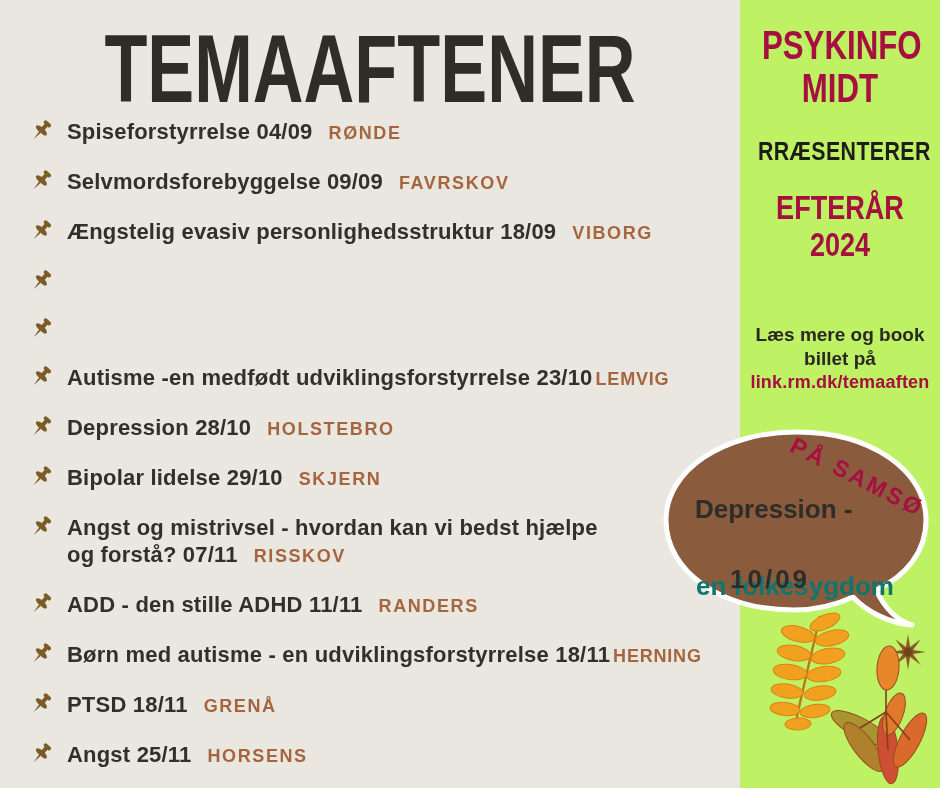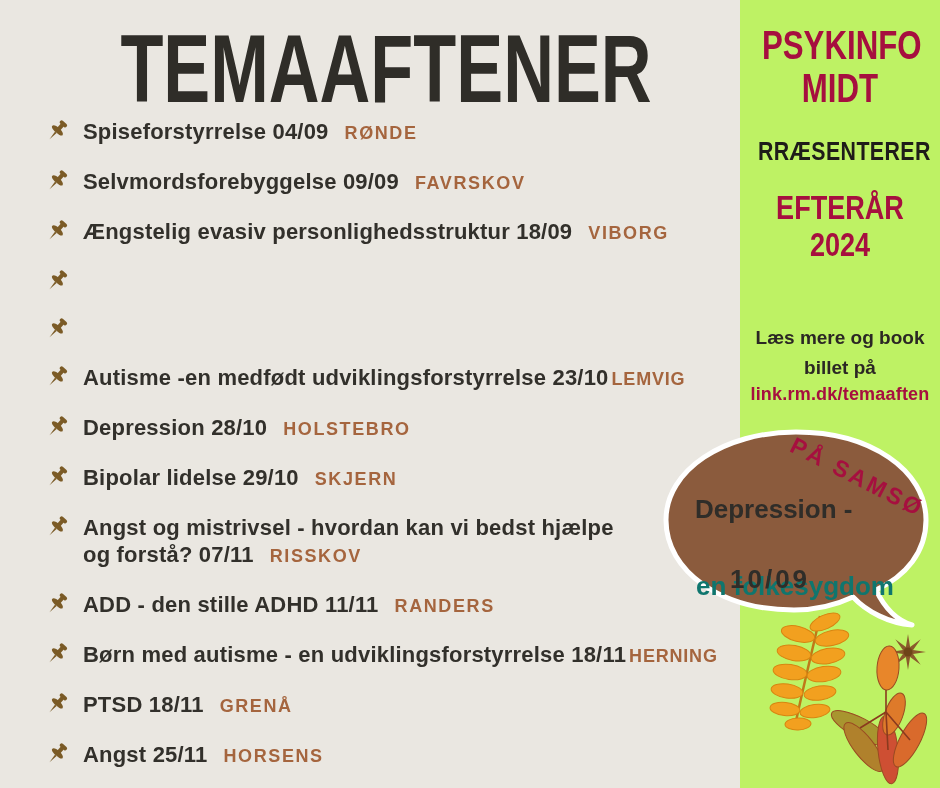--- a/index.html
+++ b/index.html
@@ -1,20 +1,20 @@
 <!DOCTYPE html>
 <html><head>
 <meta charset="utf-8">
 <style>
   * { margin:0; padding:0; box-sizing:border-box; }
   body { font-family:"Liberation Sans", sans-serif; }
   .poster { position:relative; width:940px; height:788px; background:#EAE7E1; overflow:hidden; }
 
   
-  .main { position:absolute; left:16px; top:0; width:740px; height:788px; }
+  .main { position:absolute; left:0; top:0; width:740px; height:788px; }
   .title { position:absolute; top:14px; left:0; width:740px; text-align:center;
            font-size:74px; font-weight:800; color:#2F2D28; letter-spacing:0px;
            transform:scale(0.95,1.30); transform-origin:center top; white-space:nowrap; }
 
   .events { position:absolute; top:118px; left:28px; width:706px;
             display:flex; flex-direction:column; gap:21px; }
   .event { display:flex; align-items:flex-start; gap:12px; }
   .pin { flex:0 0 auto; width:27px; height:27px; margin-top:0px; }
   .pin svg { width:27px; height:27px; display:block; }
   .etext { font-size:22px; font-weight:bold; color:#32302B; line-height:27px; letter-spacing:0.2px; }
@@ -24,21 +24,21 @@
   
   .sidebar { position:absolute; left:740px; top:0; width:200px; height:788px;
              background:#bef264; text-align:center; }
   .org { margin-top:24px; font-size:40px; font-weight:800; color:#A60F3F; line-height:43px;
          transform:scaleX(0.78); transform-origin:center top; }
   .presents { margin-top:26px; font-size:26px; font-weight:bold; color:#1E1C19;
               transform:scaleX(0.82); transform-origin:center top; letter-spacing:0.5px; }
   .season { margin-top:22px; font-size:33px; font-weight:800; color:#A60F3F; line-height:37px;
             transform:scaleX(0.82); transform-origin:center top; }
   .booking { margin:60px auto 0; width:172px; font-size:19px; font-weight:bold;
-             color:#2B2724; line-height:30px; }
+             color:#2B2724; line-height:24px; }
   .booking-link { display:block; margin-top:1px; font-size:18px; font-weight:bold;
                   color:#A60F3F; letter-spacing:0.2px; white-space:nowrap; text-decoration:none; }
 
   
   .bubble { position:absolute; left:648px; top:424px; width:292px; height:216px; }
   .bubble svg.shape { position:absolute; left:0; top:0; width:292px; height:216px; overflow:visible; }
   .bubble .badge { position:absolute; left:0; top:26px; width:230px; text-align:center;
                    font-size:28px; font-weight:bold; color:#FFFFFF; letter-spacing:1px; }
   .bubble .b-line1 { position:absolute; left:47px; top:70px; font-size:26px; font-weight:bold; color:#2F2D29; }
   .bubble .b-line2 { position:absolute; left:48px; top:119px; font-size:26px; font-weight:bold; color:#0f766e;margin-top:28px; }

